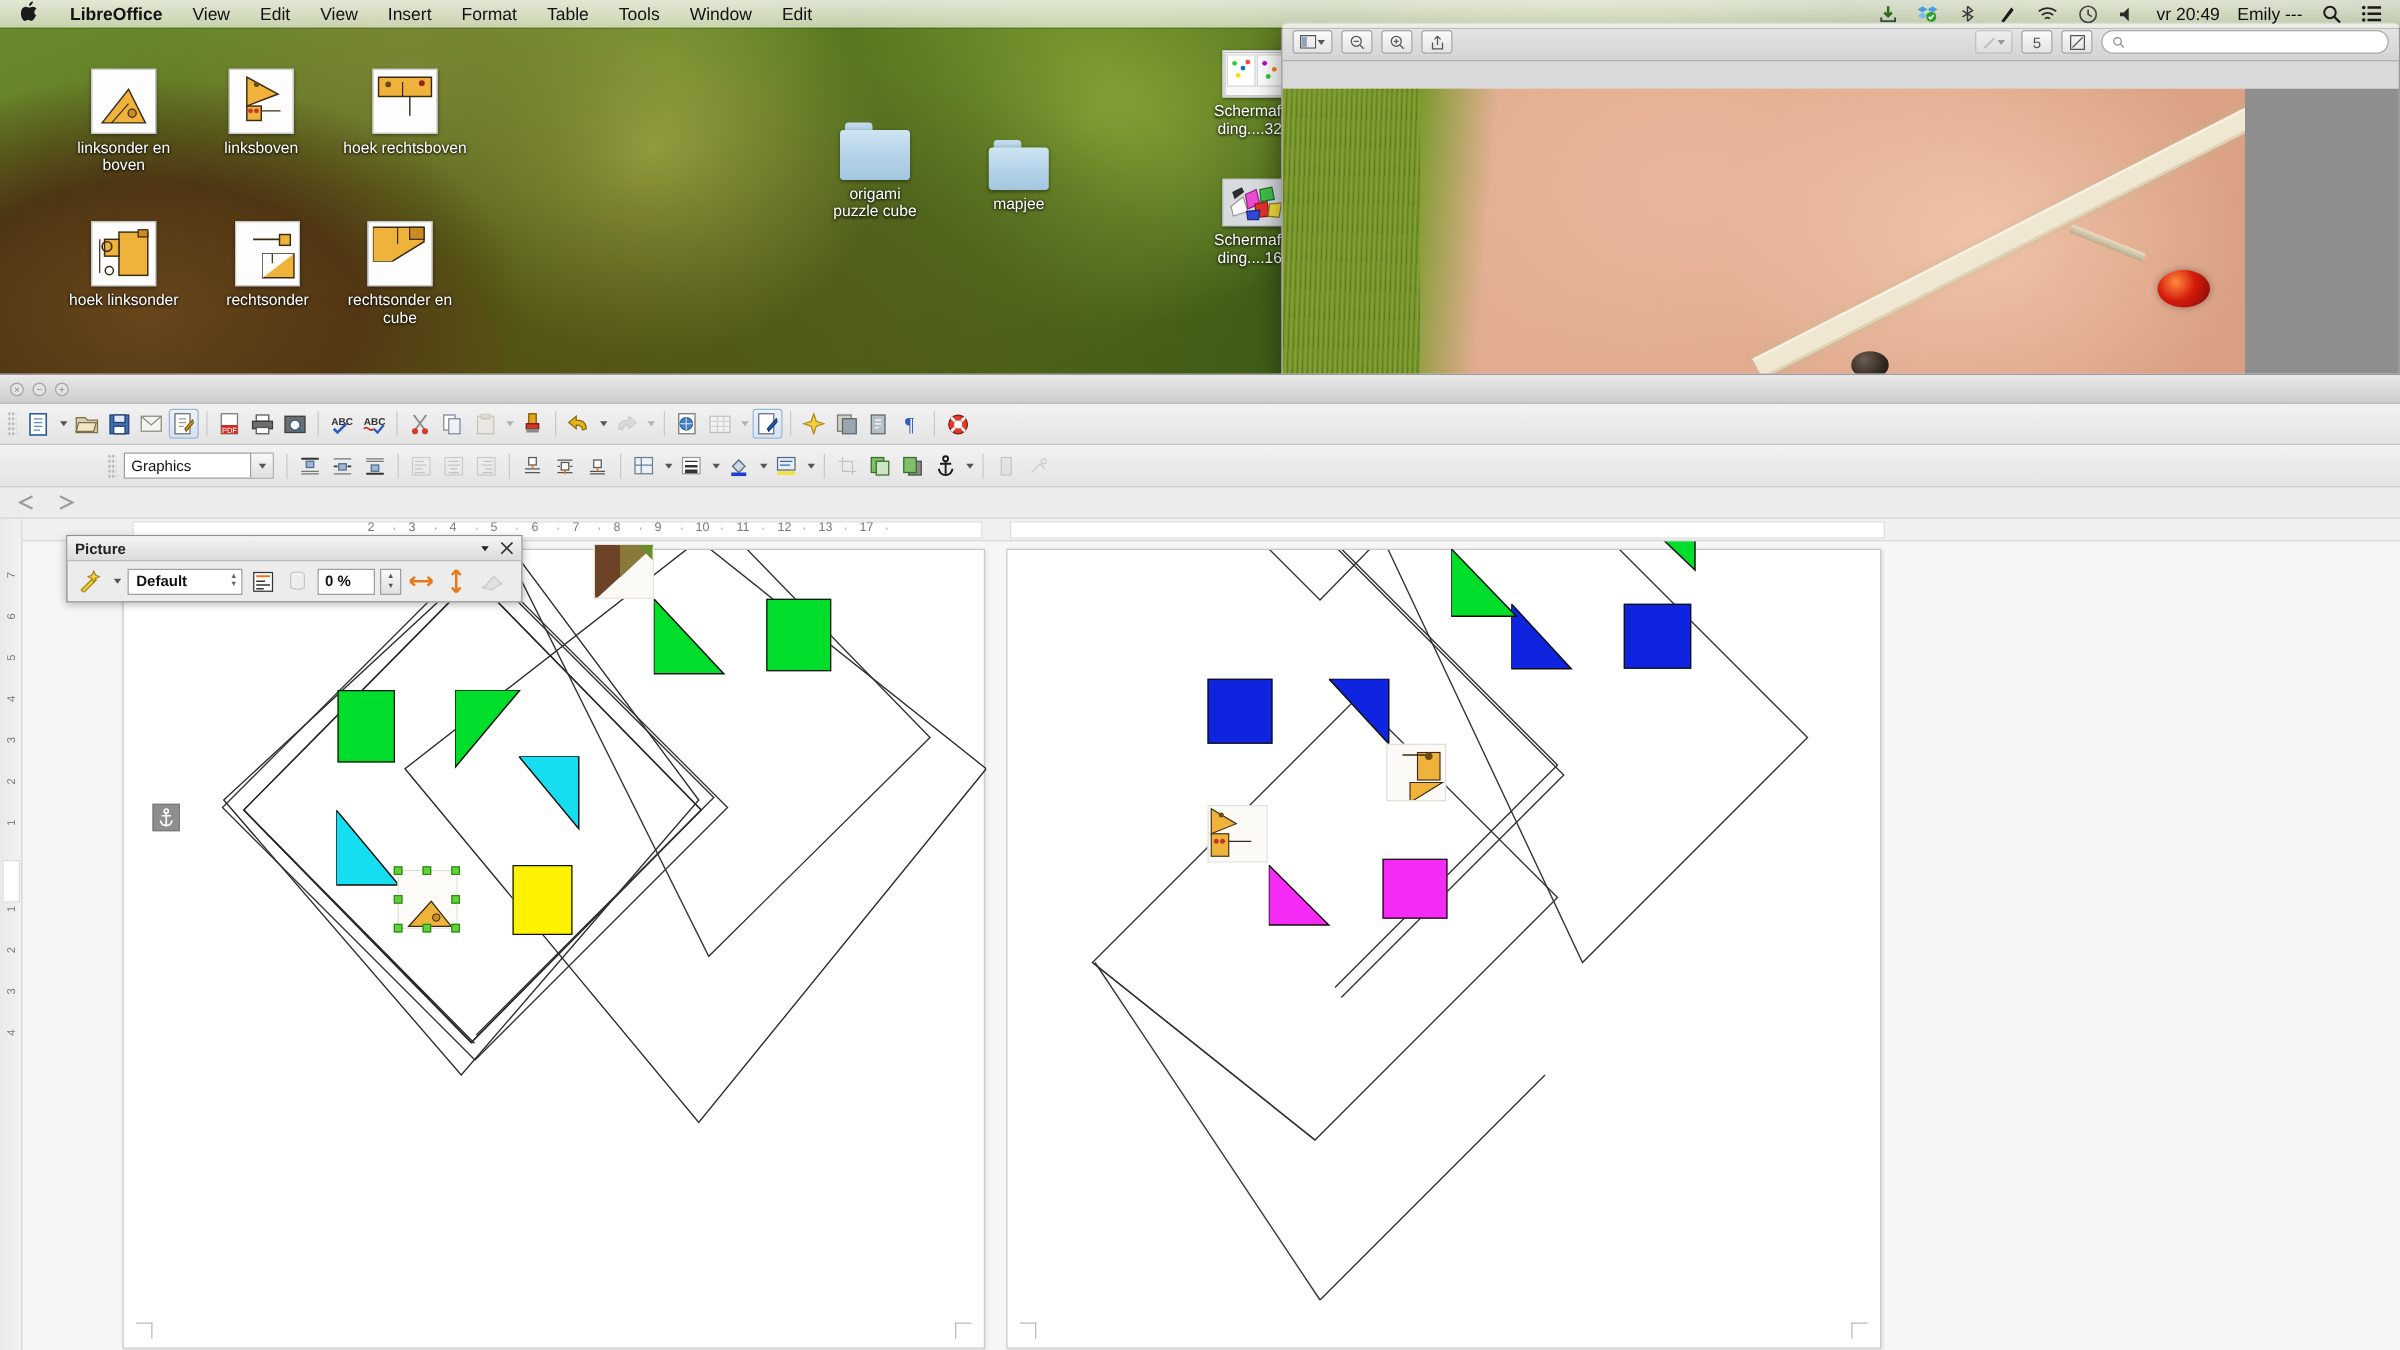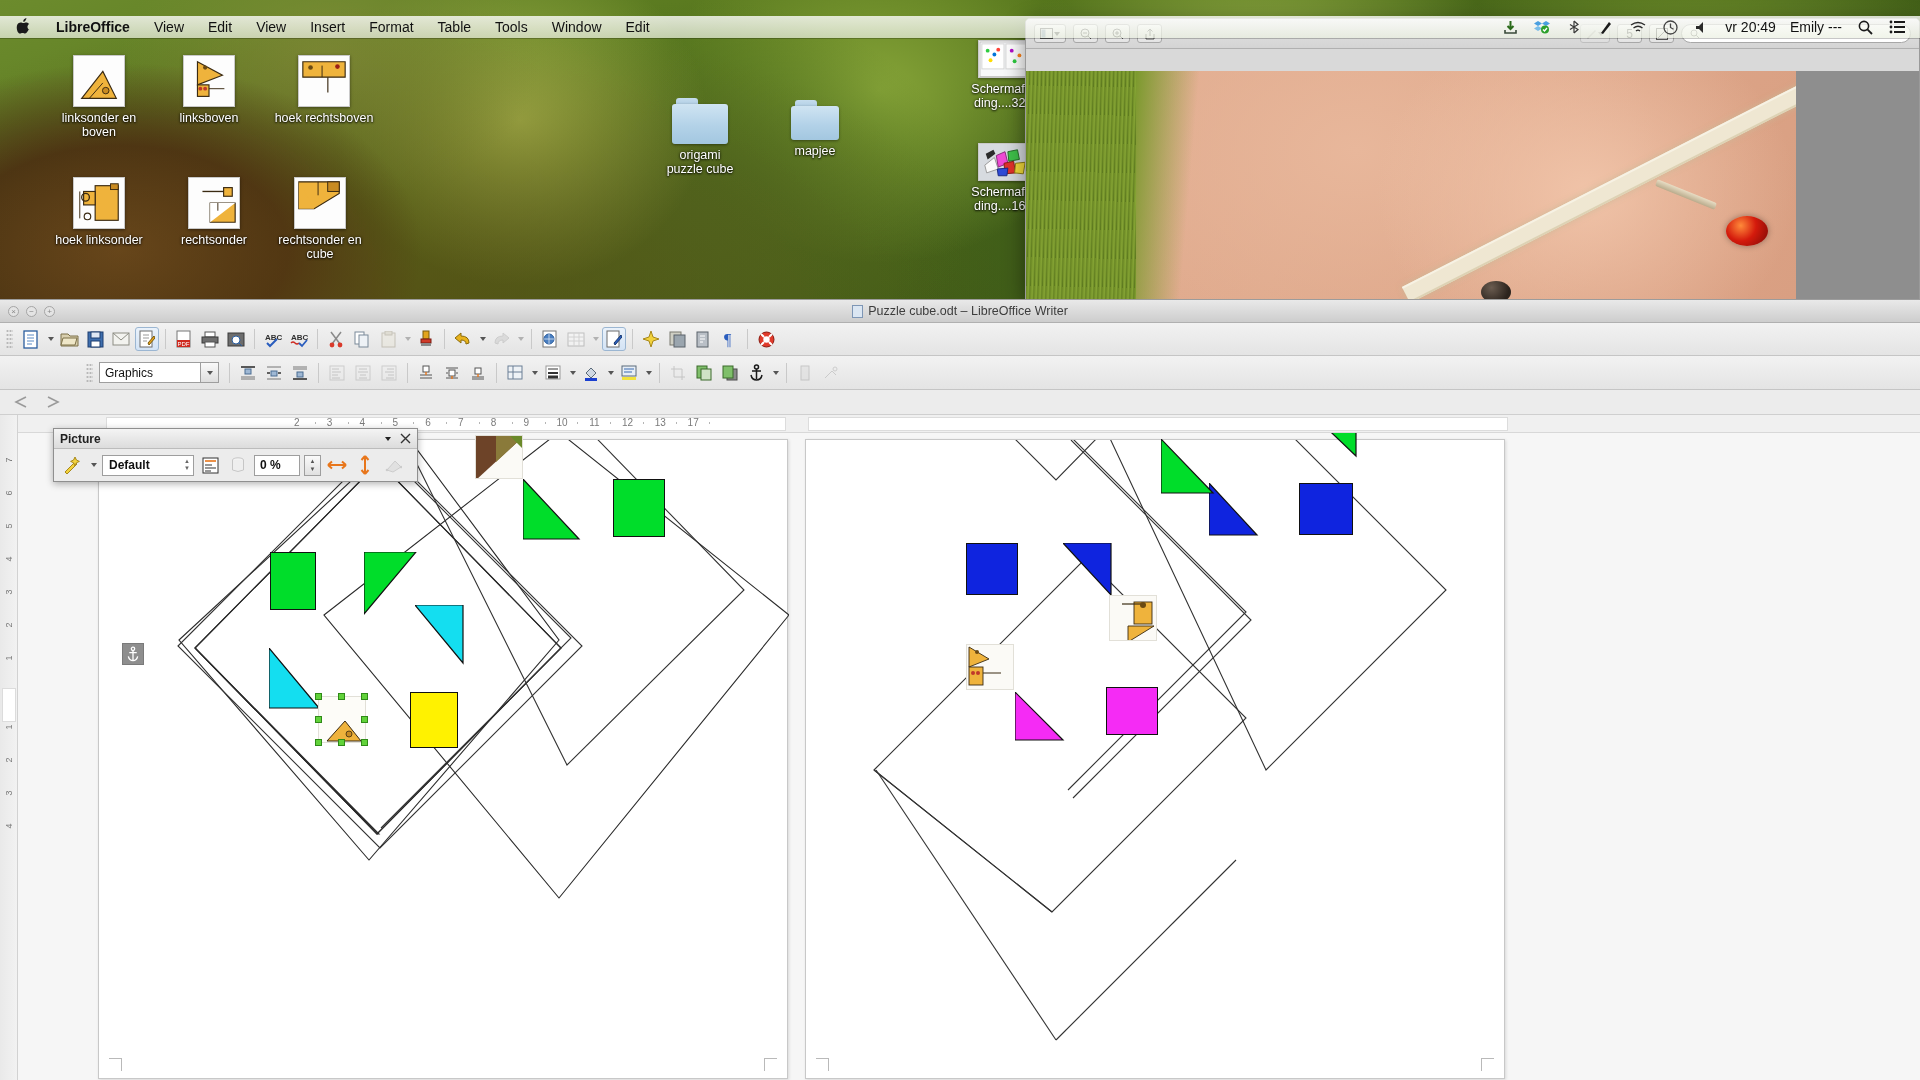--- a/index.html
+++ b/index.html
@@ -29,21 +29,21 @@
     filter:saturate(1.05);
   }
   #desktop::after{
     content:""; position:absolute; inset:0;
     background:radial-gradient(ellipse 900px 420px at 380px 300px, rgba(90,60,20,.55) 0%, rgba(90,60,20,0) 70%);
     pointer-events:none;
   }
 
   
   #menubar{
-    position:absolute; left:0; top:16px; width:1920px; height:22px; z-index:60;
+    position:absolute; left:0; top:0; width:1920px; height:22px; z-index:60;
     display:flex; align-items:center;
     background:linear-gradient(180deg, rgba(255,255,255,.80), rgba(235,240,225,.72));
     box-shadow:0 1px 0 rgba(0,0,0,.22);
     font-size:14px; color:#111;
   }
   #menubar .apple{ margin:0 14px 0 16px; font-size:16px; line-height:1; }
   #menubar .mi{ padding:0 12px; white-space:nowrap; }
   #menubar .mi.bold{ font-weight:bold; }
   #menubar .spacer{ flex:1; }
   #menubar .right{ display:flex; align-items:center; gap:14px; padding-right:14px; }
@@ -394,21 +394,21 @@
 </div>
 
 <div class="folder" style="left:645px;top:98px">
   <div class="fico">
       <div class="tab"></div>
       <div class="body"></div>
     </div>
   <div class="lbl">origami</div>
   <div class="lbl">puzzle cube</div>
 </div>
-<div class="folder" style="left:760px;top:100px">
+<div class="folder" style="left:760px;top:112px">
   <div class="fico" style="width:48px;height:40px">
       <div class="tab"></div>
       <div class="body" style="width:48px;height:34px"></div>
     </div>
   <div class="lbl">mapjee</div>
 </div>
 
 <div id="preview">
   <div class="toolbar">
     <div class="tb-btn">
@@ -470,24 +470,20 @@
   <div style="position:absolute;left:770px;top:52px;width:125px;height:230px;background:#8e8e8e"></div>
 </div>
 
 <div id="lo">
 
   <div class="lo-title">
     <div class="lo-dots">
       <div class="lo-dot">×</div>
       <div class="lo-dot">−</div>
       <div class="lo-dot">+</div>
-    </div>
-    <div class="lo-titletext">
-      <span class="docico"></span>
-      <span>Puzzle cube.odt – LibreOffice Writer</span>
     </div>
   </div>
 
   <div class="lo-toolbar" id="toolbar1">
     <div class="grip"></div>
 
     <div class="tbi">
       <svg width="17" height="19" viewBox="0 0 17 19">
           <rect x="1" y="1" width="13" height="17" fill="#fff" stroke="#2a5d9e" stroke-width="1.3"></rect>
           <path d="M4 5h7M4 8h7M4 11h7M4 14h5" stroke="#5b8ac4"></path>

